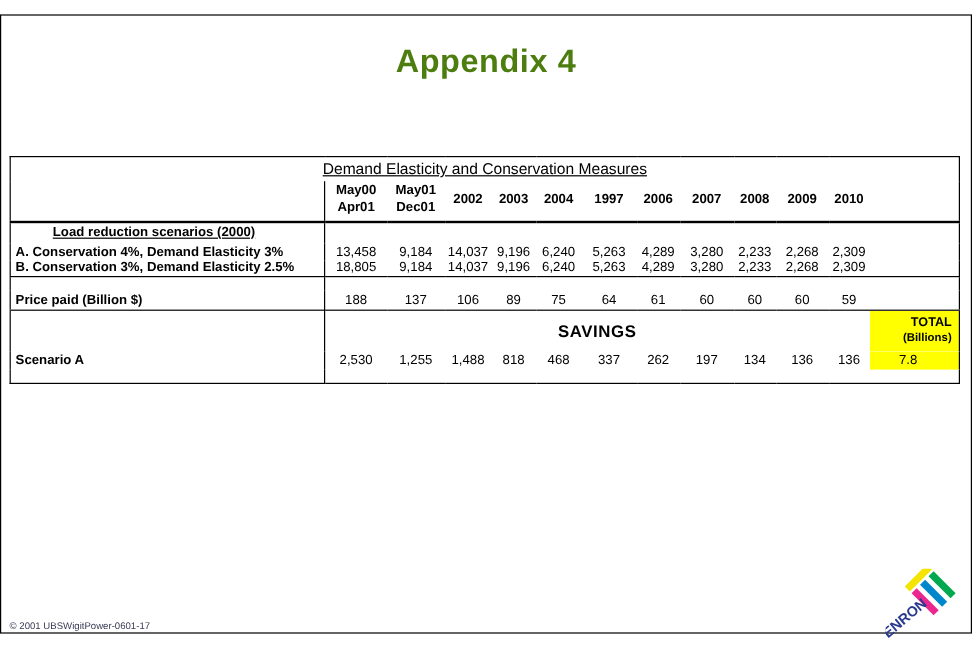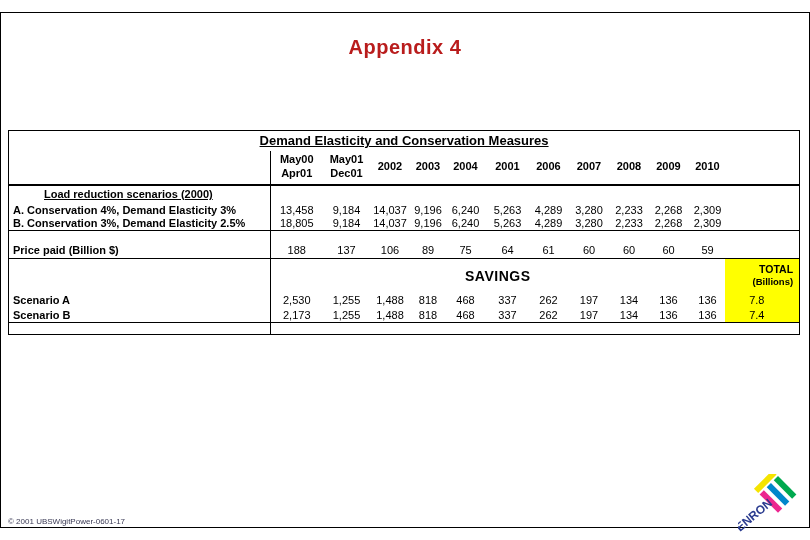--- a/index.html
+++ b/index.html
@@ -13,40 +13,40 @@
   }
   .slide { position:absolute; inset:0; background:#fff; }
   .frame {
     position:absolute; left:0; right:0; top:12px; bottom:12px;
     border:1px solid #000;
     pointer-events:none;
   }
   .page-title {
     position:absolute; top:36px; left:0; width:100%;
     text-align:center;
-    font-size:20px; font-weight:bold; color:#b91c1c;
+    font-size:27px; font-weight:bold; color:#4d7c0f;
     letter-spacing:0.5px;
   }
   .table-wrap { position:absolute; left:8px; top:130px; }
   table {
     border-collapse:collapse;
     table-layout:fixed;
     width:791px;
     border:1.5px solid #000;
   }
   td, th {
     font-size:11px;
     white-space:nowrap;
     overflow:hidden;
     vertical-align:middle;
     padding:0;
     font-weight:normal;
   }
   .r-title td { height:20px; text-align:center; }
-  .tbl-title { font-weight:bold; font-size:13px; text-decoration:underline; }
+  .tbl-title { font-weight:normal; font-size:13px; text-decoration:underline; }
   .r-years td, .r-years th { height:34px; border-bottom:2px solid #000; }
   .yr { font-weight:bold; text-align:center; white-space:pre-line; line-height:1.25; }
   .lbl {
     text-align:left; padding-left:4px; font-weight:bold;
     border-right:1px solid #000;
   }
   .u { text-decoration:underline; }
   .num { text-align:center;margin-left:32px; }
   .r-load td { height:18px;padding-left:35px; }
   .r-data td { height:14px; }
@@ -111,21 +111,21 @@
 
       <tr class="r-years">
         <td class="lbl"></td>
         <th class="yr">May00
 Apr01</th>
         <th class="yr">May01
 Dec01</th>
         <th class="yr">2002</th>
         <th class="yr">2003</th>
         <th class="yr">2004</th>
-        <th class="yr">2001</th>
+        <th class="yr">1997</th>
         <th class="yr">2006</th>
         <th class="yr">2007</th>
         <th class="yr">2008</th>
         <th class="yr">2009</th>
         <th class="yr">2010</th>
         <td></td>
       </tr>
 
       <tr class="r-load">
         <td class="lbl">
@@ -205,35 +205,20 @@
         <td class="num">468</td>
         <td class="num">337</td>
         <td class="num">262</td>
         <td class="num">197</td>
         <td class="num">134</td>
         <td class="num">136</td>
         <td class="num">136</td>
         <td class="hl num-total">7.8</td>
       </tr>
 
-      <tr class="r-scen r-scen-b">
-        <td class="lbl">Scenario B</td>
-        <td class="num">2,173</td>
-        <td class="num">1,255</td>
-        <td class="num">1,488</td>
-        <td class="num">818</td>
-        <td class="num">468</td>
-        <td class="num">337</td>
-        <td class="num">262</td>
-        <td class="num">197</td>
-        <td class="num">134</td>
-        <td class="num">136</td>
-        <td class="num">136</td>
-        <td class="hl num-total">7.4</td>
-      </tr>
 
       <tr class="r-bottom">
         <td class="lbl"></td>
         <td colspan="12"></td>
       </tr>
     </tbody>
       </table>
   </div>
 
   <div class="footer-credit">© 2001 UBSWigitPower-0601-17</div>

